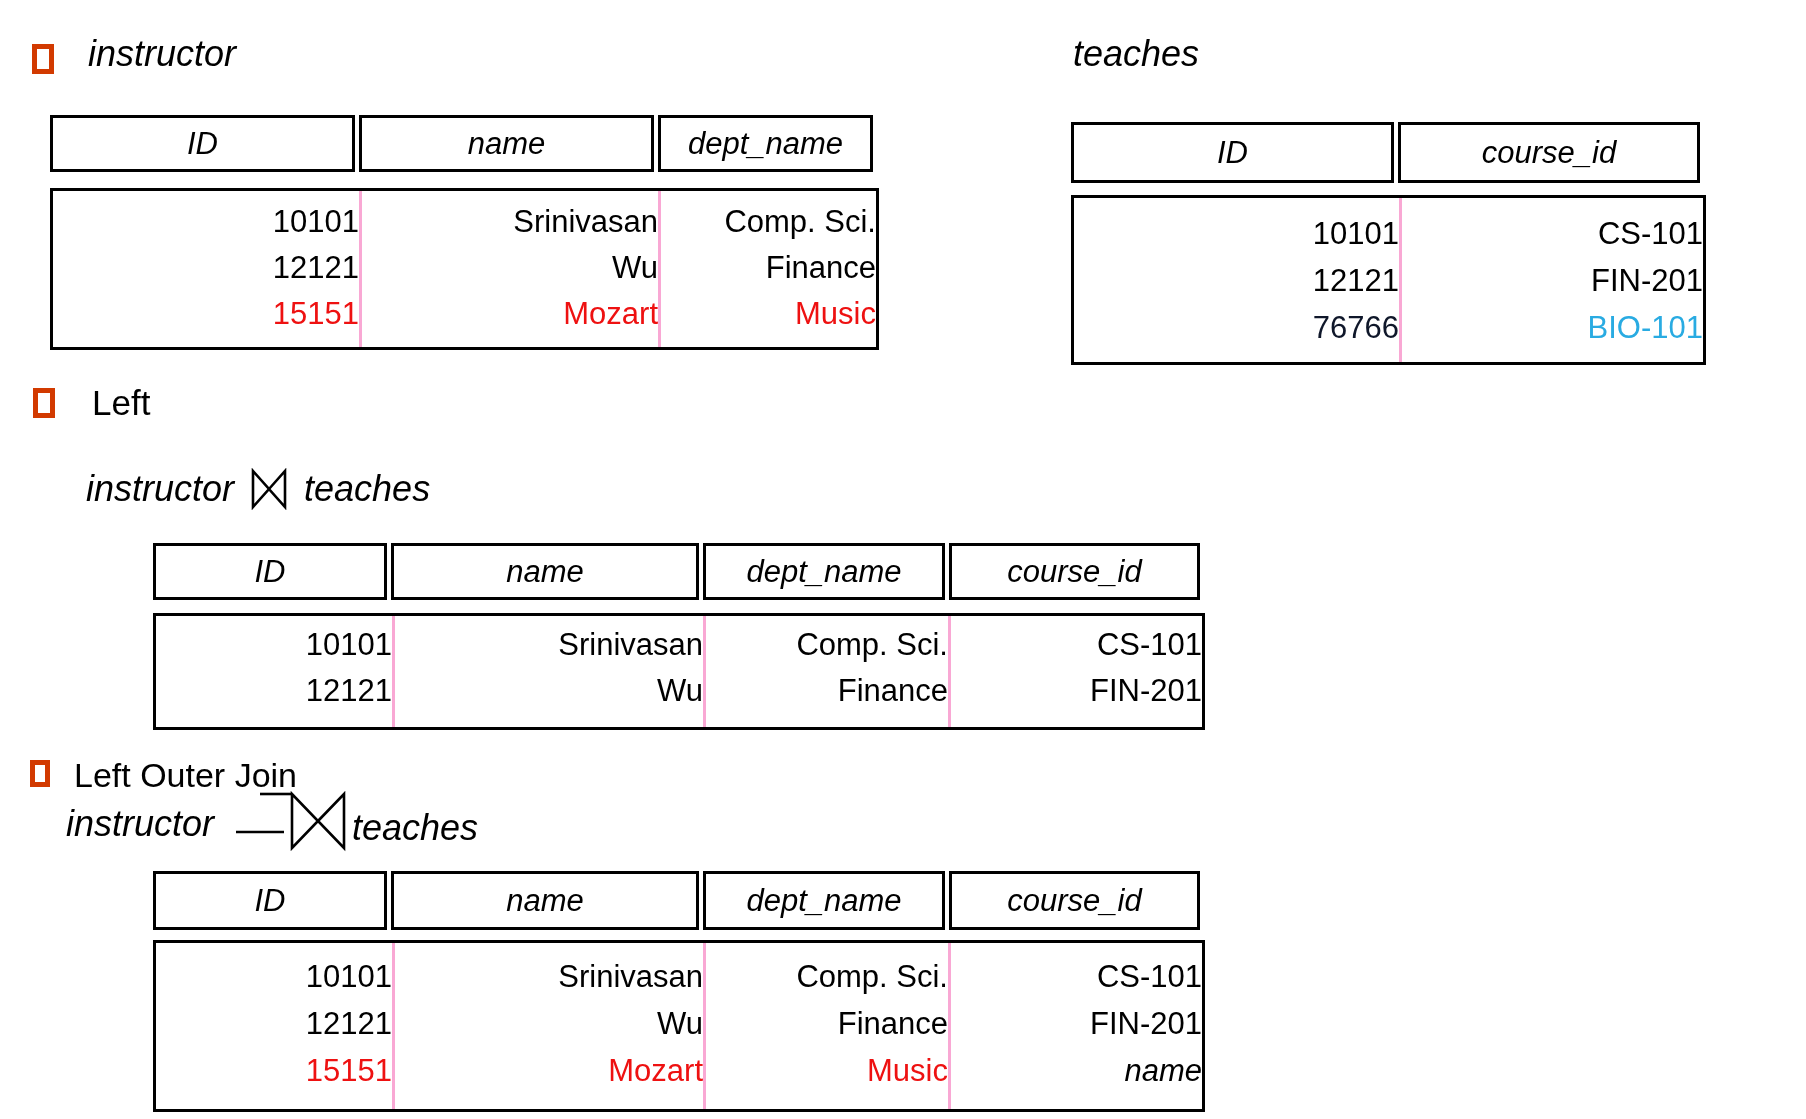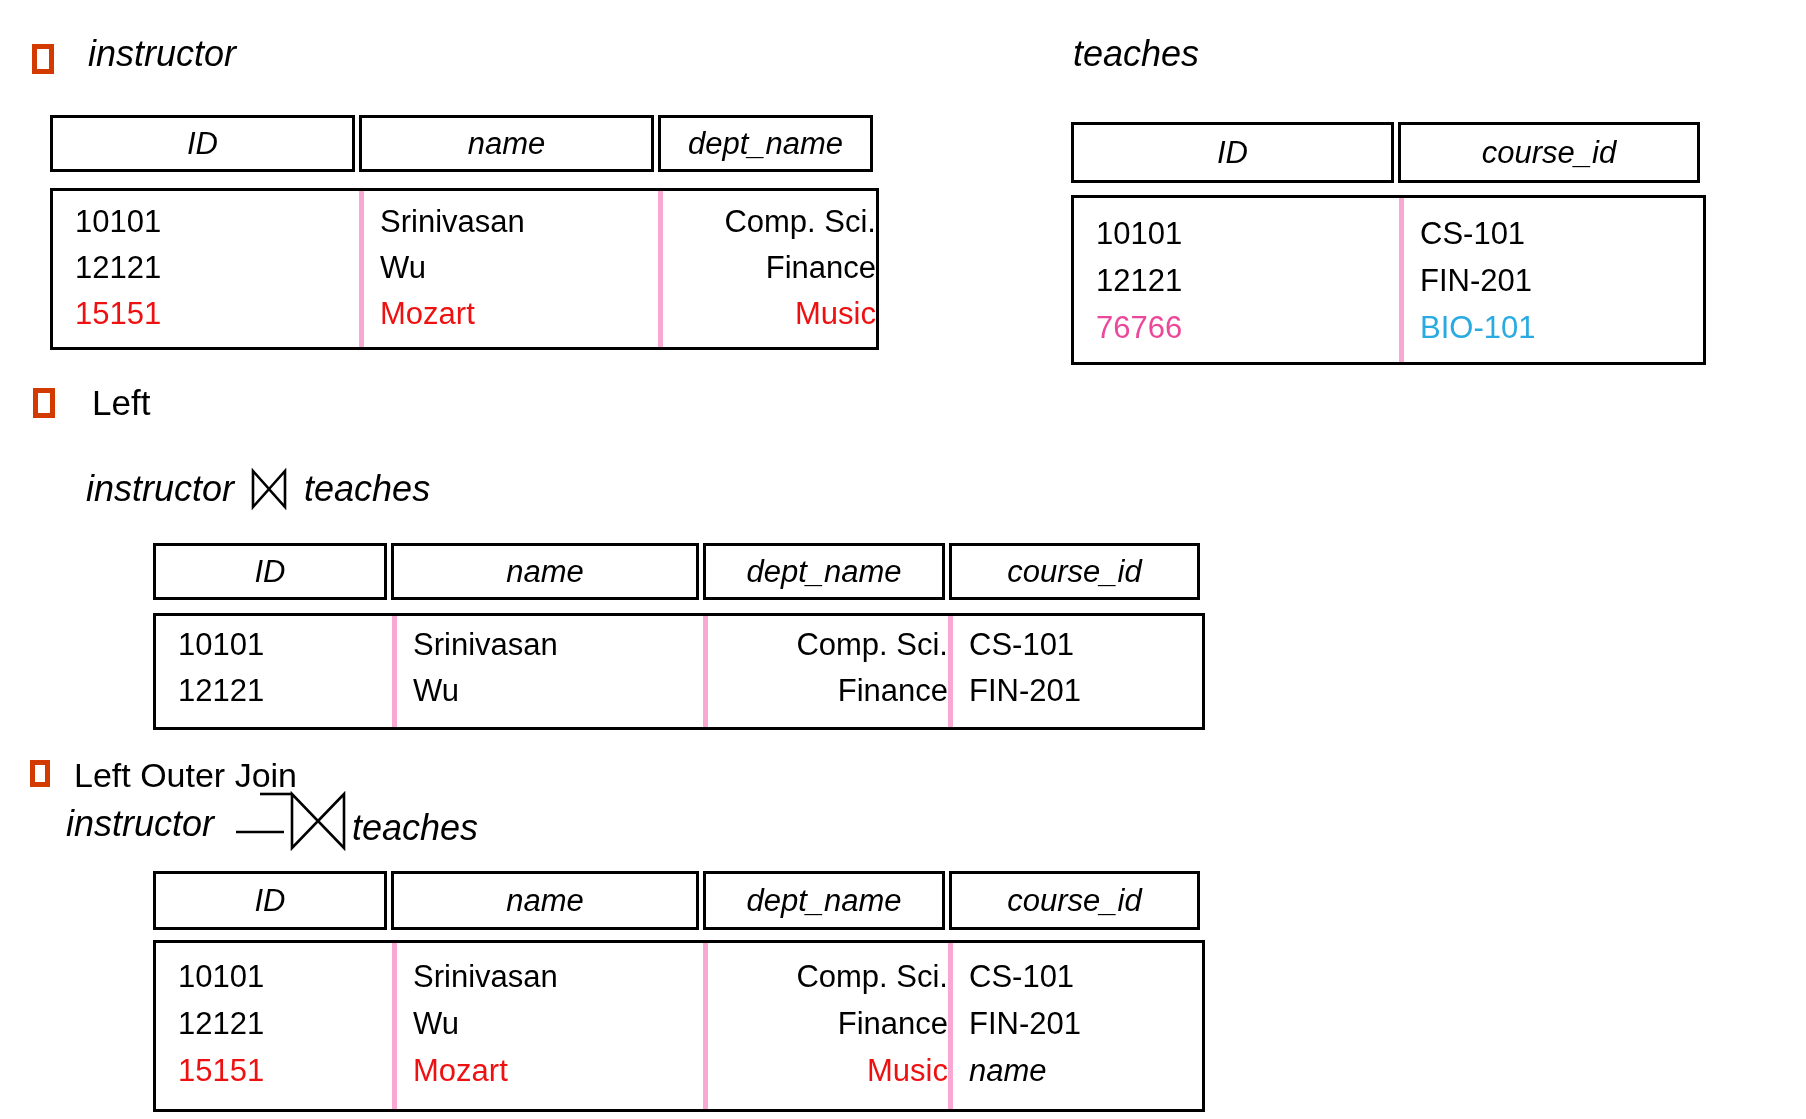--- a/index.html
+++ b/index.html
@@ -13,22 +13,22 @@
 
   .tbl   { position:absolute; }
   .thead { display:flex; gap:4px;text-align:right; }
   .th {
     box-sizing:border-box; border:3px solid #000; background:#fff;
     font-style:italic; font-size:31px;
     display:flex; align-items:center; justify-content:center; white-space:nowrap;
   }
   .tbody { box-sizing:border-box; border:3px solid #000; display:flex; width:max-content; background:#fff; }
   .col   { box-sizing:border-box; }
-  .col + .col { border-left:5px solid #f9a8d4; }
-  .cell  { font-size:31px; white-space:nowrap; }
+  .col + .col { border-left:3px solid #f9a8d4; }
+  .cell  { font-size:31px; white-space:nowrap;text-align:right; }
   .al    { padding-left:22px; }
   .al2   { padding-left:16px; }
   .ctr   { text-align:right; }
   .it    { font-style:italic; }
 
   
   #t-instructor { left:50px; top:115px; }
   #t-instructor .th { height:57px; }
   #t-instructor .tbody { margin-top:16px; height:162px; }
   #t-instructor .col { padding-top:8px; }
@@ -95,21 +95,21 @@
 
   <div class="tbl" id="t-teaches">
     <div class="thead">
       <div class="th" style="width:323px;">ID</div>
       <div class="th" style="width:302px;">course_id</div>
     </div>
     <div class="tbody">
       <div class="col" style="width:325px;">
         <div class="cell al">10101</div>
         <div class="cell al">12121</div>
-        <div class="cell al" style="color: #ec4899;">76766</div>
+        <div class="cell al" style="color: #0f172a;">76766</div>
       </div>
       <div class="col" style="width:304px;">
         <div class="cell al2">CS-101</div>
         <div class="cell al2">FIN-201</div>
         <div class="cell al2" style="color: rgb(41, 171, 226);">BIO-101</div>
       </div>
     </div>
   </div>
 
   <div class="bullet" style="left: 33px; top: 388px; width: 22px; height: 30px; color: rgb(210, 58, 0);"></div>

